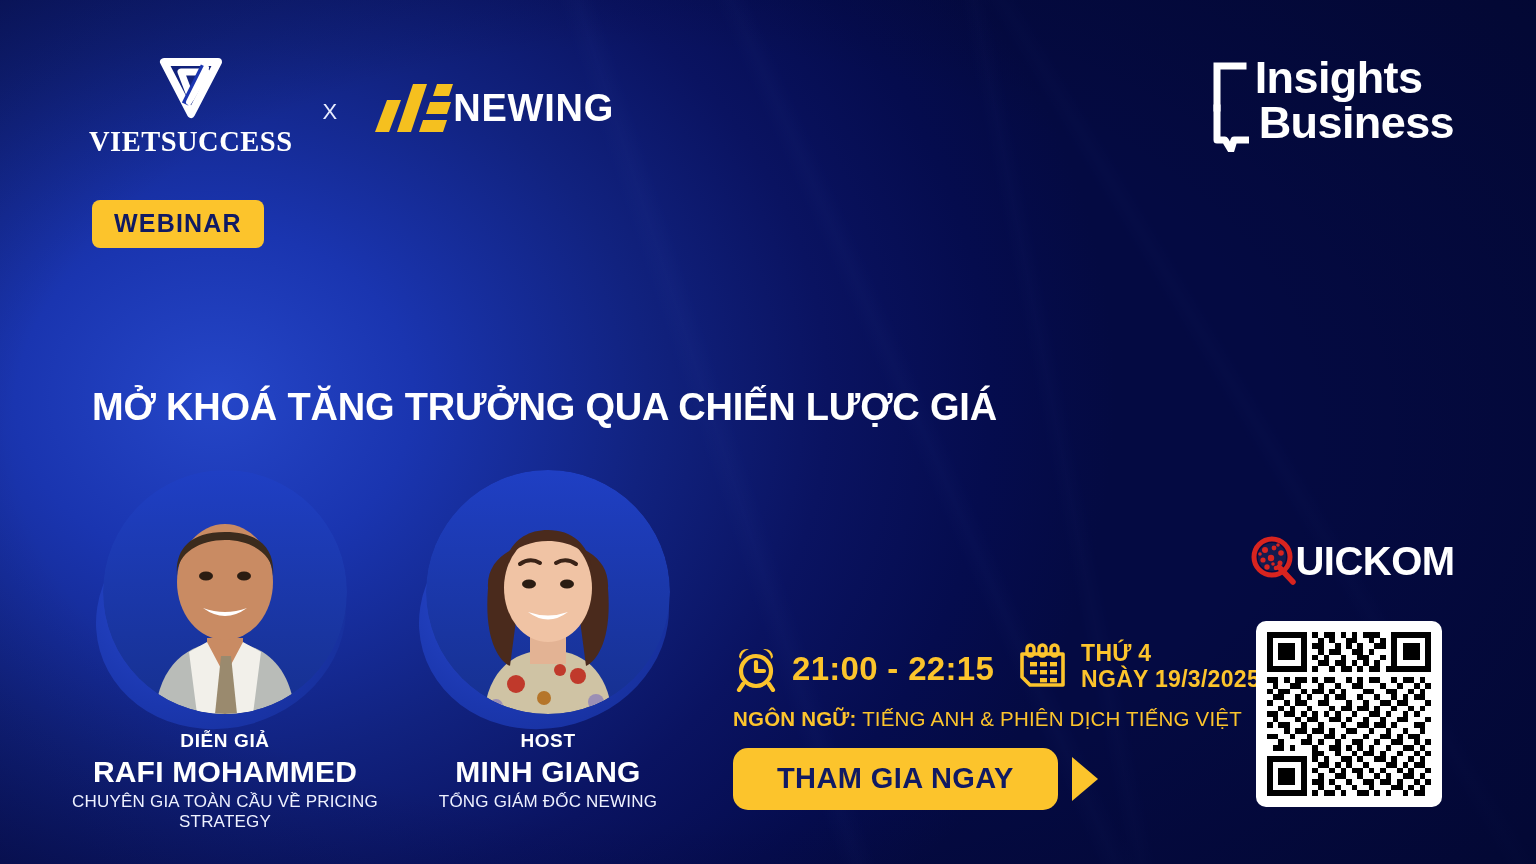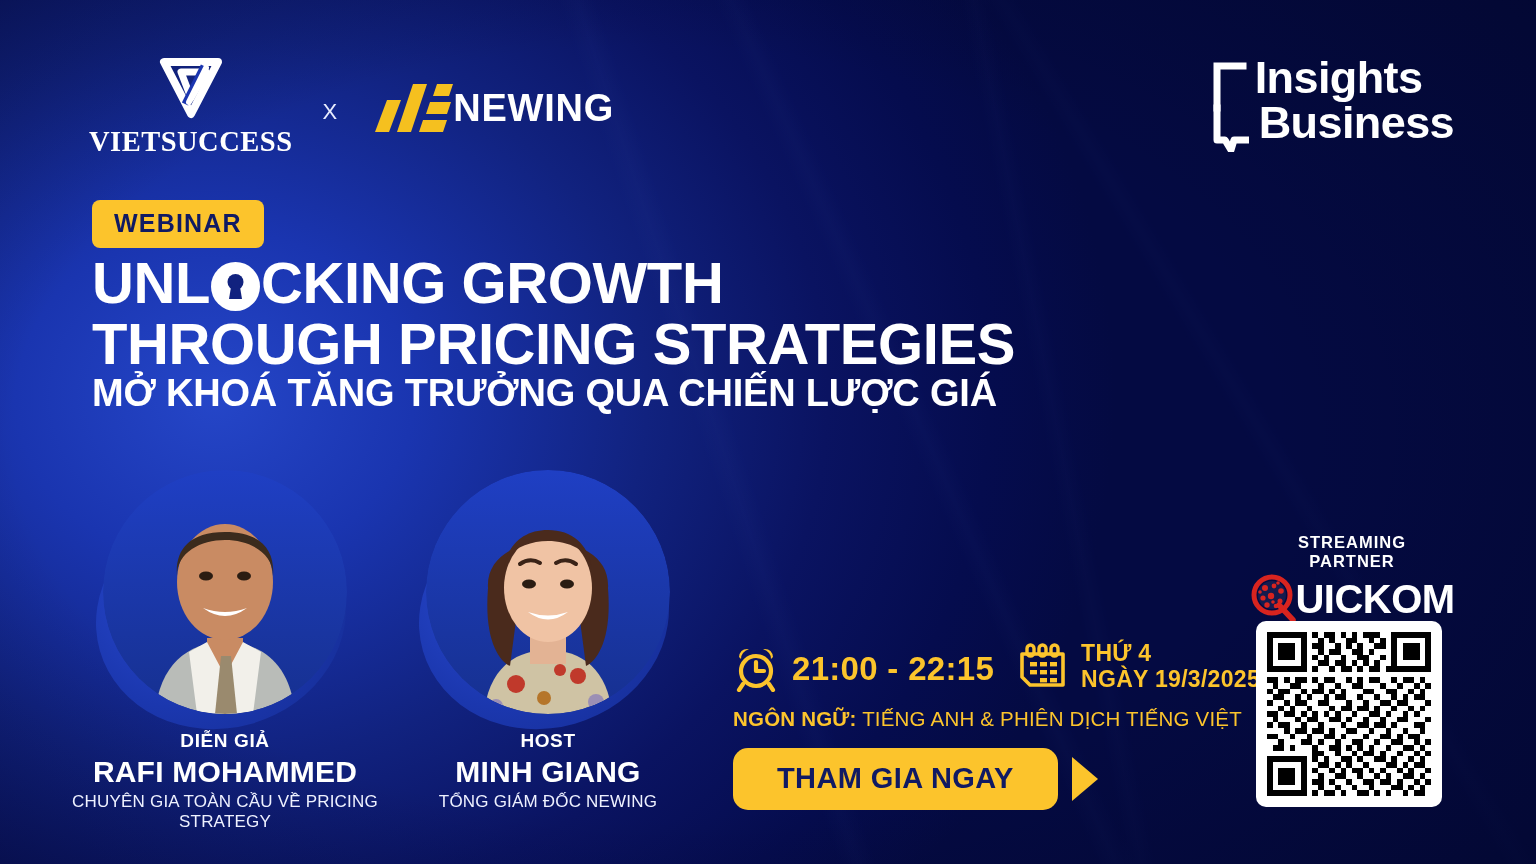--- a/index.html
+++ b/index.html
@@ -44,21 +44,21 @@
   .bi-words div:last-child { margin-left:4px; }
 
   
   .badge { position:absolute; left:92px; top:200px;
     background:#fcc42c; color:#101a63; font-weight:700;
     font-size:25px; letter-spacing:1.2px; padding:9px 22px 10px; border-radius:8px; }
   .title { position:absolute; left:92px; top:252px; color:#fff;
     font-weight:700; font-size:58px; line-height:1.06; letter-spacing:-.4px; }
   .t-row { display:flex; align-items:center; white-space:nowrap; }
   .keyhole { display:inline-block; width:49px; height:49px; margin:0 1px; position:relative; top:4px; }
-  .subtitle { position:absolute; left:92px; top:372px; color:#fff;
+  .subtitle { position:absolute; left:92px; top:386px; color:#fff;
     font-weight:700; font-size:38px; letter-spacing:-.2px; white-space:nowrap; }
 
   
   .speaker { position:absolute; text-align:center; }
   .sp1 { left:30px; top:470px; width:390px; }
   .sp2 { left:368px; top:470px; width:360px; }
   .photo-wrap { position:relative; width:244px; height:244px; margin:0 auto; }
   .blob { position:absolute; width:252px; height:224px; left:-8px; top:34px;
     background:radial-gradient(circle at 38% 34%, #2a4bd4 0%, #1b37ae 55%, #142a8e 100%);
     border-radius:50%; transform:rotate(-16deg); }
@@ -134,32 +134,20 @@
       <path d="M8 48 V80 H16 L22 90 L25 80 H38" fill="none" stroke="#fff" stroke-width="7" stroke-linejoin="round" stroke-linecap="square"></path>
     </svg>
     <div class="bi-words">
       <div>Insights</div>
       <div>Business</div>
     </div>
   </div>
 
   <div class="badge">WEBINAR</div>
 
-  <div class="title">
-    <div class="t-row">
-      <span>UNL</span>
-      <svg class="keyhole" viewBox="0 0 49 49">
-        <circle cx="24.5" cy="24.5" r="24.5" fill="#fff"></circle>
-        <circle cx="24.5" cy="20" r="8" fill="#11227f"></circle>
-        <path d="M20.5 22 H28.5 L31 37 H18 Z" fill="#11227f"></path>
-      </svg>
-      <span>CKING GROWTH</span>
-    </div>
-    <div class="t-row">THROUGH PRICING STRATEGIES</div>
-  </div>
 
   <div class="subtitle">MỞ KHOÁ TĂNG TRƯỞNG QUA CHIẾN LƯỢC GIÁ</div>
 
   <div class="speaker sp1">
     <div class="photo-wrap">
       <div class="blob"></div>
       <div class="photo">
         <svg viewBox="0 0 244 244">
           <defs>
             <clipPath id="c1">
@@ -274,21 +262,20 @@
       <span>TIẾNG ANH &amp; PHIÊN DỊCH TIẾNG VIỆT</span>
     </div>
   </div>
 
   <div class="cta-row">
     <button class="cta">THAM GIA NGAY</button>
     <div class="cta-arrow"></div>
   </div>
 
   <div class="partner">
-    <div class="partner-label">STREAMING PARTNER</div>
     <div class="quickom">
       <svg class="q-mark" viewBox="0 0 52 52">
         <circle cx="23" cy="22" r="18" fill="none" stroke="#d8241f" stroke-width="5"></circle>
         <circle cx="23" cy="22" r="14" fill="#fff" opacity=".07"></circle>
         <g fill="#d8241f">
           <circle cx="16" cy="15" r="3"></circle>
             <circle cx="25" cy="13" r="2.4"></circle>
             <circle cx="32" cy="18" r="2.8"></circle>
           <circle cx="14" cy="25" r="2.6"></circle>
             <circle cx="22" cy="23" r="3.2"></circle>

